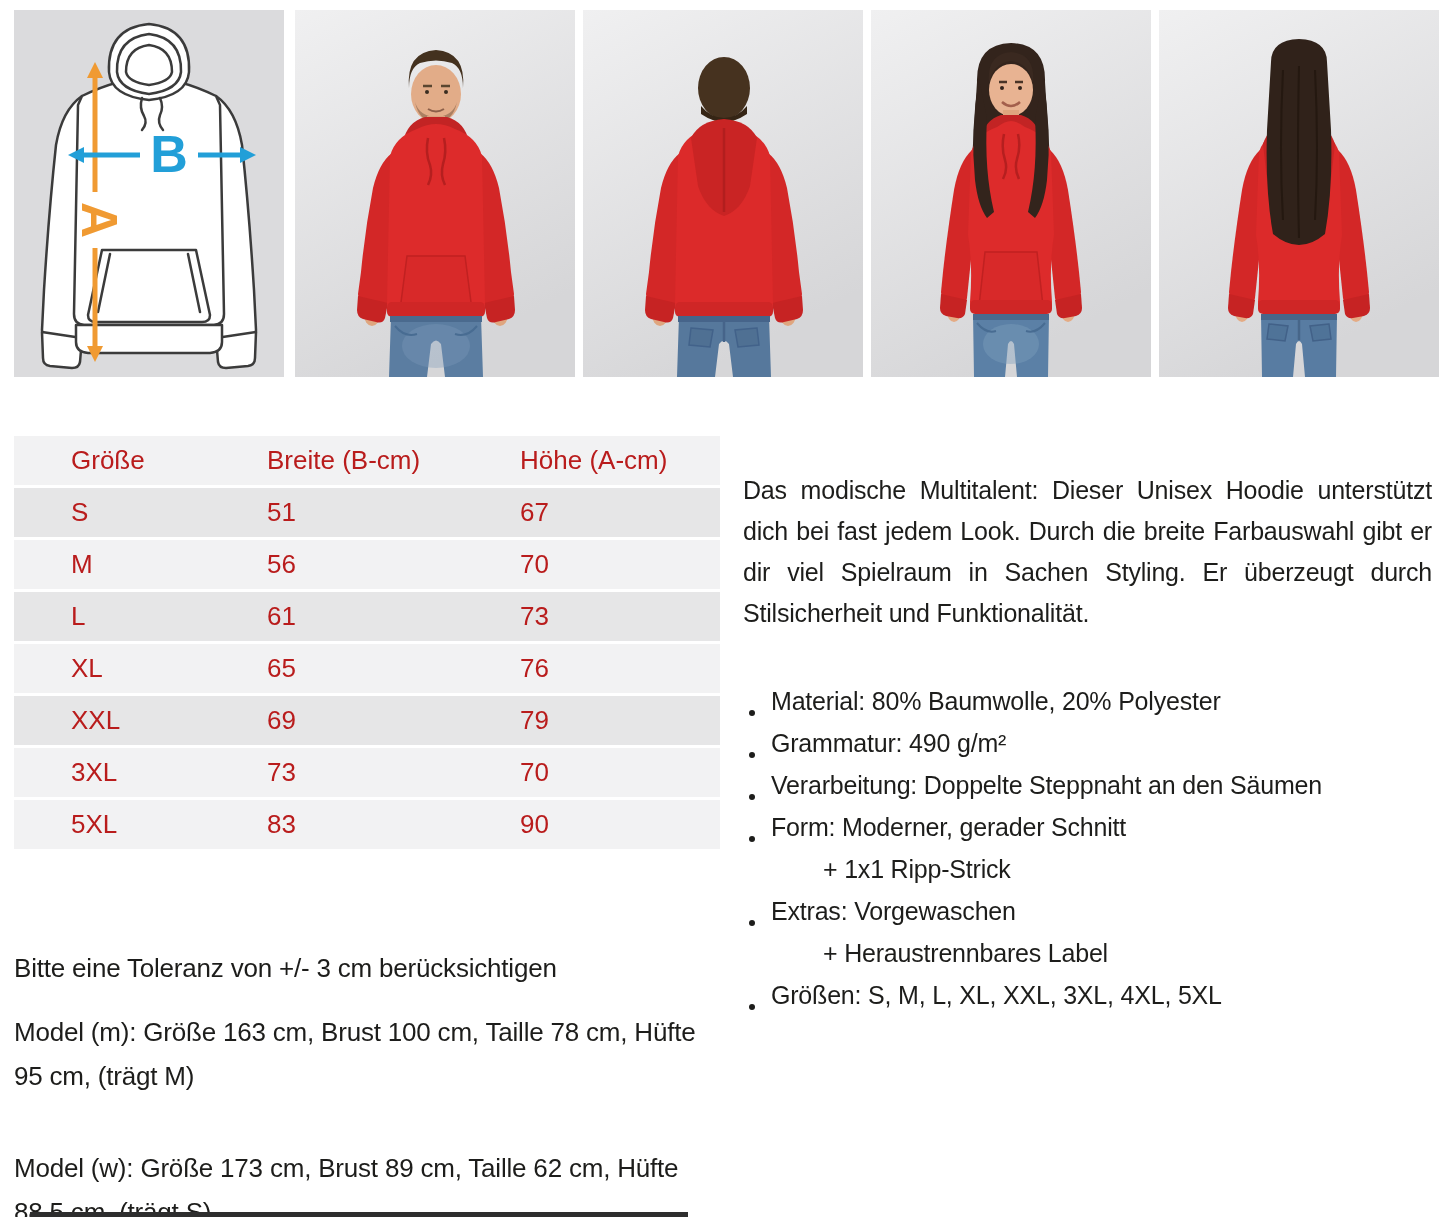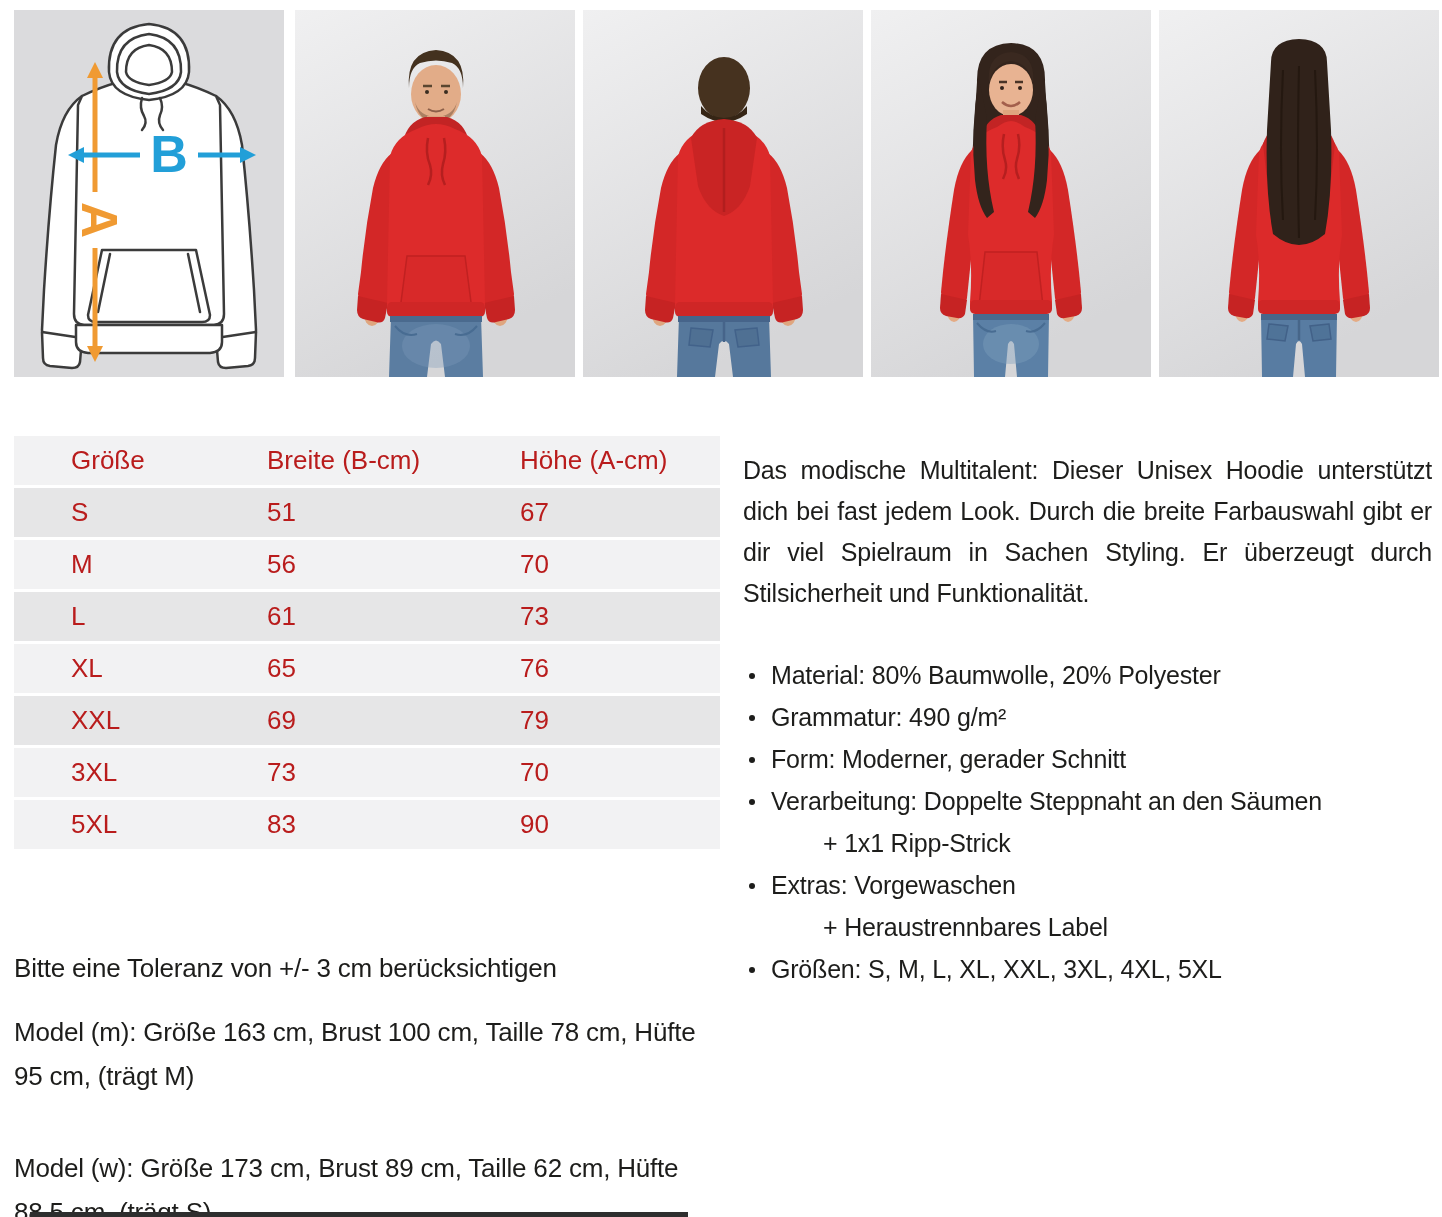--- a/index.html
+++ b/index.html
@@ -8,24 +8,24 @@
   .panel{position:absolute;top:10px;height:367px;overflow:hidden;}
   .panel svg{display:block;}
   
   .size-table{position:absolute;left:14px;top:433px;width:706px;border-collapse:separate;border-spacing:0 3px;
               font-size:26px;color:#b91c1c;table-layout:fixed;}
   .size-table th{font-weight:400;text-align:left;height:49px;padding:0 0 0 57px;background:#f2f2f3;}
   .size-table td{height:49px;padding:0 0 0 57px;background:#f2f2f3;}
   .size-table tr.dark td{background:#e6e6e7;}
   .size-table col.c1{width:196px;} .size-table col.c2{width:253px;} .size-table col.c3{width:257px;}
   
-  .desc{position:absolute;left:743px;top:450px;width:689px;}
+  .desc{position:absolute;left:743px;top:470px;width:689px;}
   .desc p{margin:0;font-size:25px;line-height:41px;text-align:justify;letter-spacing:-0.2px;}
   .bullets{margin-top:40px;}
-  .bullet-line{display:flex;align-items:center;height:42px;font-size:25px;letter-spacing:-0.2px;}
+  .bullet-line{display:flex;align-items:flex-end;height:42px;font-size:25px;letter-spacing:-0.2px;}
   .bullet-line .dot{width:6px;height:6px;border-radius:50%;background:#1d1d1b;margin:2px 16px 0 6px;flex:0 0 auto;}
   .bullet-line.cont{padding-left:80px;}
   
   .note{position:absolute;left:14px;width:712px;font-size:26px;line-height:44px;letter-spacing:-0.2px;}
   .note b{font-weight:400;}
   .bottom-bar{position:absolute;left:30px;top:1212px;width:658px;height:5px;background:#2e2e2e;}
 </style>
 </head>
 <body>
 
@@ -259,25 +259,25 @@
       <div class="bullet-line">
           <span class="dot"></span>
           <span>Material: 80% Baumwolle, 20% Polyester</span>
         </div>
       <div class="bullet-line">
           <span class="dot"></span>
           <span>Grammatur: 490 g/m²</span>
         </div>
       <div class="bullet-line">
           <span class="dot"></span>
+          <span>Verarbeitung: Doppelte Steppnaht an den Säumen</span>
+        </div>
+      <div class="bullet-line">
+          <span class="dot"></span>
           <span>Form: Moderner, gerader Schnitt</span>
-        </div>
-      <div class="bullet-line">
-          <span class="dot"></span>
-          <span>Verarbeitung: Doppelte Steppnaht an den Säumen</span>
         </div>
       <div class="bullet-line cont">
           <span>+ 1x1 Ripp-Strick</span>
         </div>
       <div class="bullet-line">
           <span class="dot"></span>
           <span>Extras: Vorgewaschen</span>
         </div>
       <div class="bullet-line cont">
           <span>+ Heraustrennbares Label</span>

